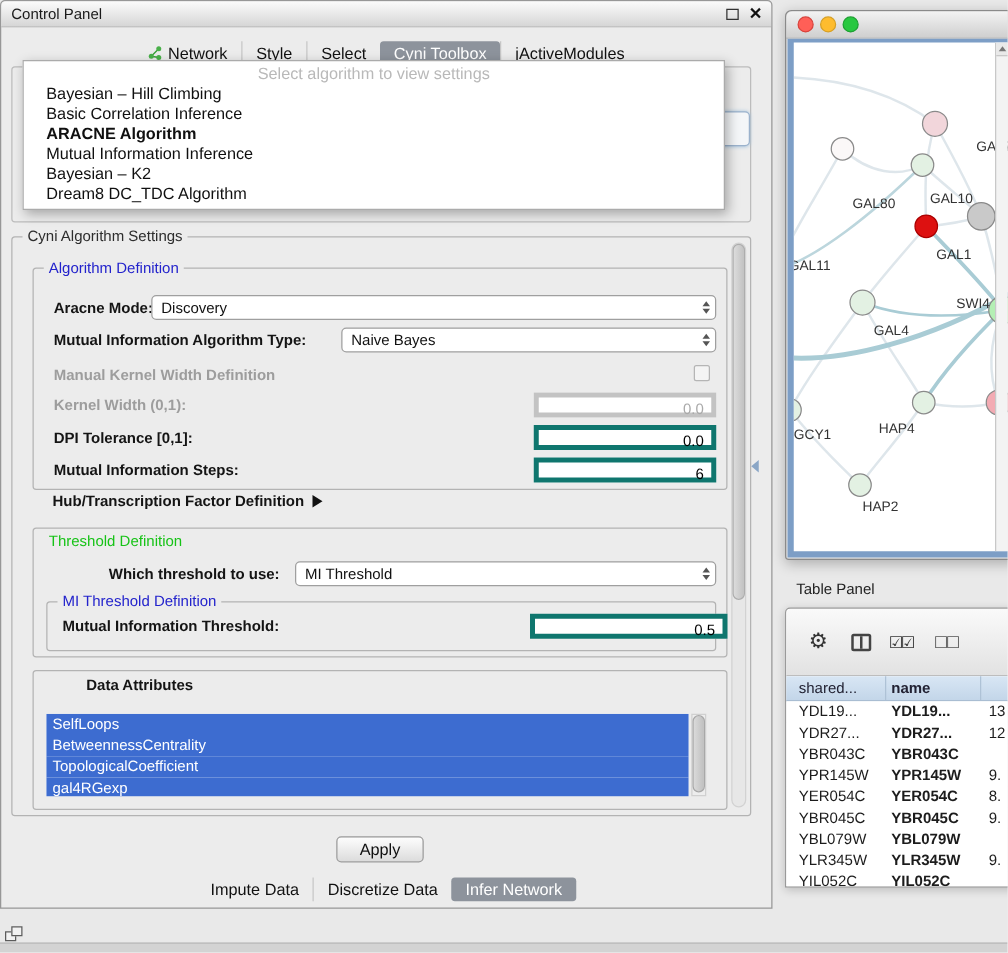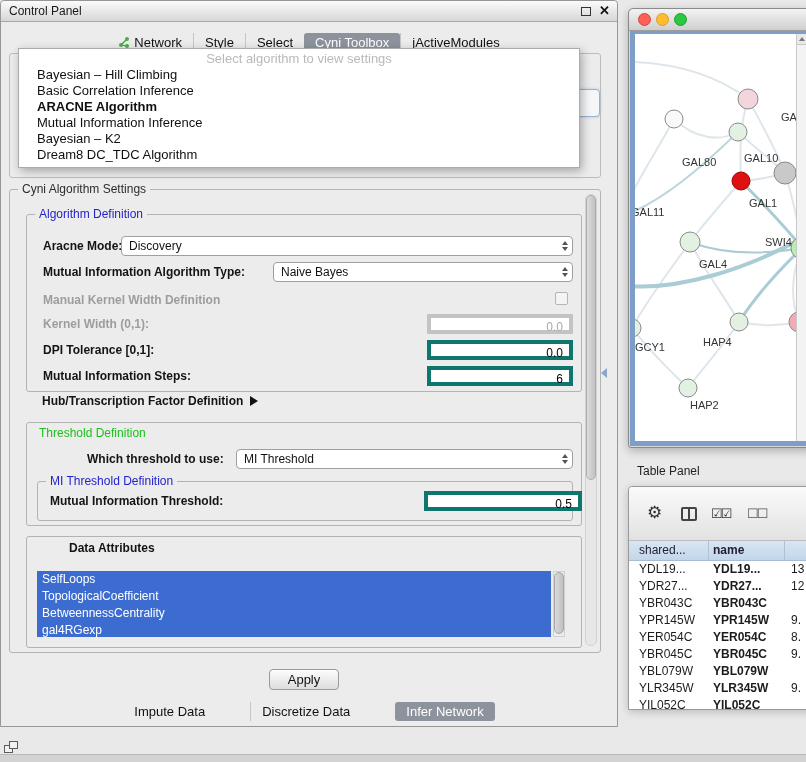--- a/index.html
+++ b/index.html
@@ -78,21 +78,21 @@
   .list-scroll { position:absolute; left:526px; top:34px; width:12px; height:66px;
     background:#ededed; border:1px solid #d0d0d0; }
   .list-scroll .thumb { position:absolute; left:0; top:0; width:10px; height:62px;
     background:linear-gradient(90deg,#dadada,#c0c0c0); border:1px solid #a8a8a8; border-radius:5px; }
 
   .apply-btn { position:absolute; left:268px; top:668px; width:70px; height:21px;
     background:linear-gradient(#fdfdfd,#dcdcdc); border:1px solid #9b9b9b; border-radius:4px;
     font-size:13px; color:#111; font-family:"Liberation Sans",sans-serif; cursor:pointer; }
 
   .bottom-tabs { position:absolute; left:0; top:698px; width:100%; height:24px;
-    display:flex; justify-content:center; align-items:center; font-size:13px; color:#111;gap:34px; }
+    display:flex; justify-content:center; align-items:center; font-size:13px; color:#111; }
 
   
   .network-window { position:absolute; left:628px; top:8px; width:186px; height:440px;
     background:#d9d9d9; border:1px solid #8a8a8a; border-radius:5px 5px 3px 3px;
     box-shadow:0 3px 10px rgba(0,0,0,.25); }
   .nw-titlebar { position:absolute; left:0; top:0; right:0; height:22px;
     background:linear-gradient(#f3f3f3,#cfcfcf); border-bottom:1px solid #9d9d9d; border-radius:5px 5px 0 0; }
   .light { position:absolute; top:4px; width:13px; height:13px; border-radius:50%; cursor:pointer; }
   .light.red { left:9px; background:#ff5f57; border:1px solid #d8433c; }
   .light.yellow { left:27px; background:#febc2e; border:1px solid #d6a026; }
@@ -249,22 +249,22 @@
           <span class="legend blue">MI Threshold Definition</span>
           <span class="bold-label" style="left:12px; top:12px;">Mutual Information Threshold:</span>
           <div class="field" style="left:386px; top:9px; width:158px;">0.5</div>
         </div>
       </div>
 
       <div class="group sources-group">
         <span class="bold-label" style="left:10px; top:4px;margin-left:32px;">Data Attributes</span>
         <div class="attr-list">
           <div class="attr-row">SelfLoops</div>
+          <div class="attr-row">BetweennessCentrality</div>
           <div class="attr-row">TopologicalCoefficient</div>
-          <div class="attr-row">BetweennessCentrality</div>
           <div class="attr-row">gal4RGexp</div>
         </div>
         <div class="list-scroll">
             <div class="thumb"></div>
           </div>
       </div>
     </div>
 
     <button class="apply-btn">Apply</button>
 

